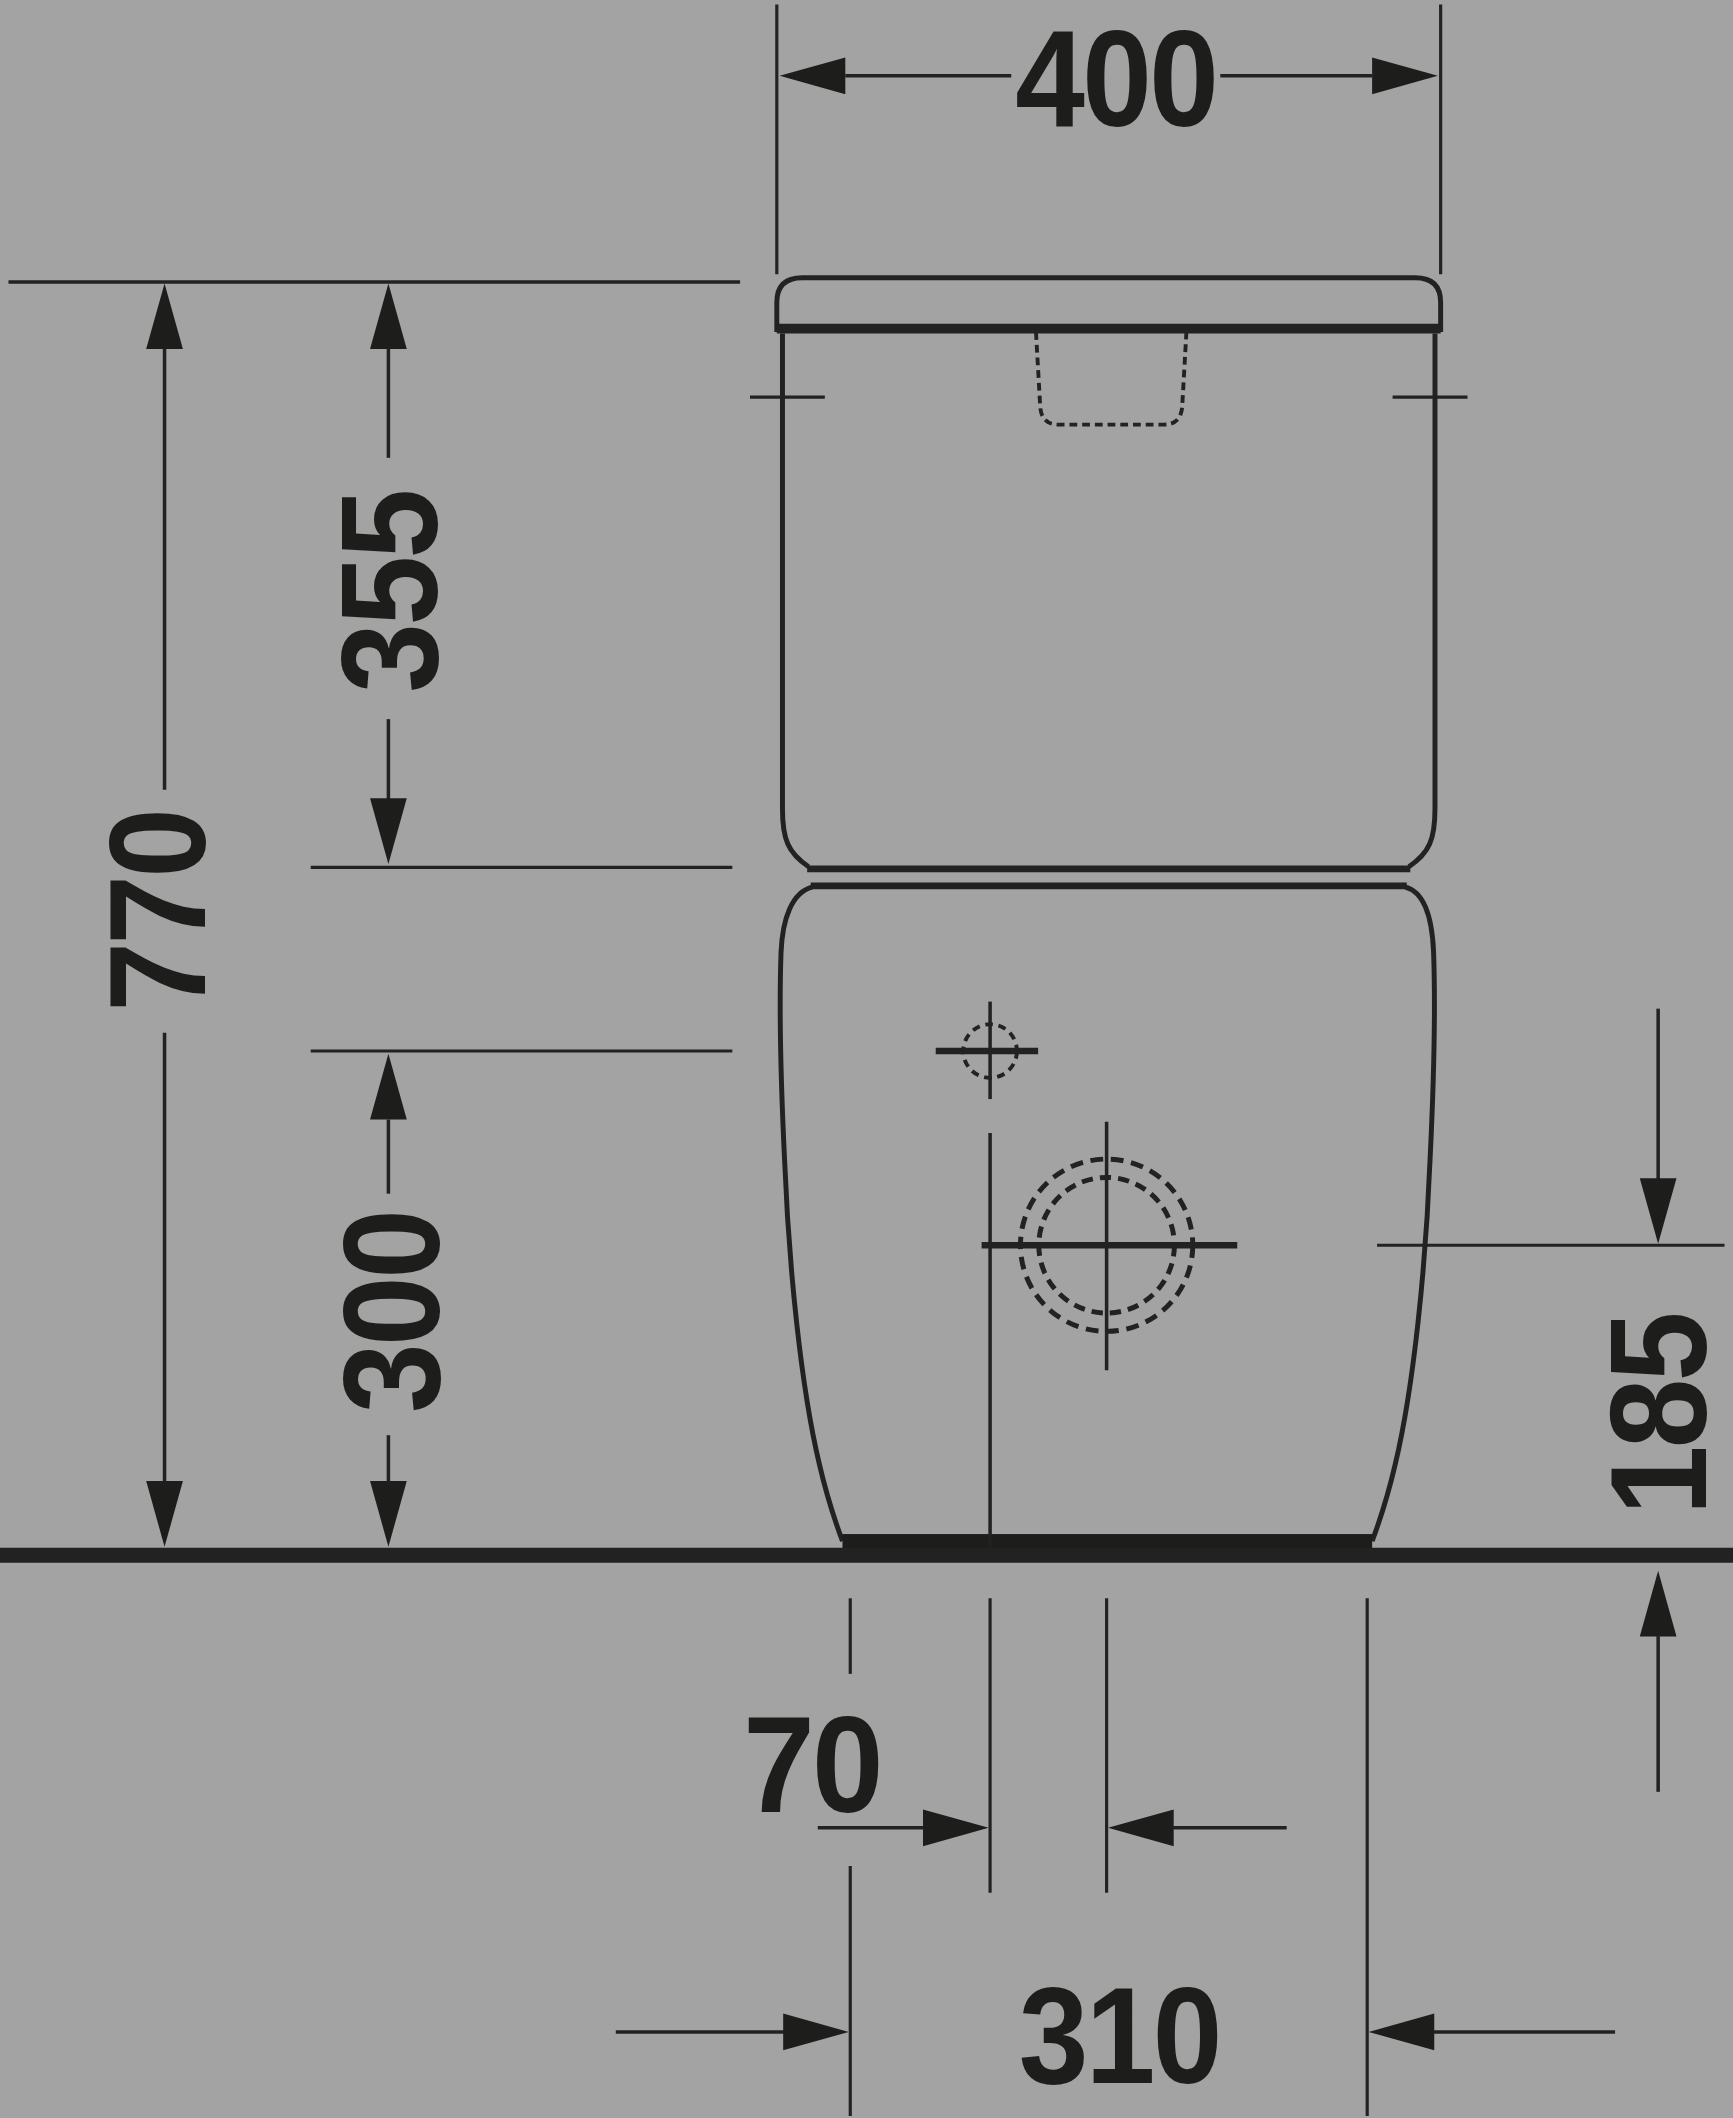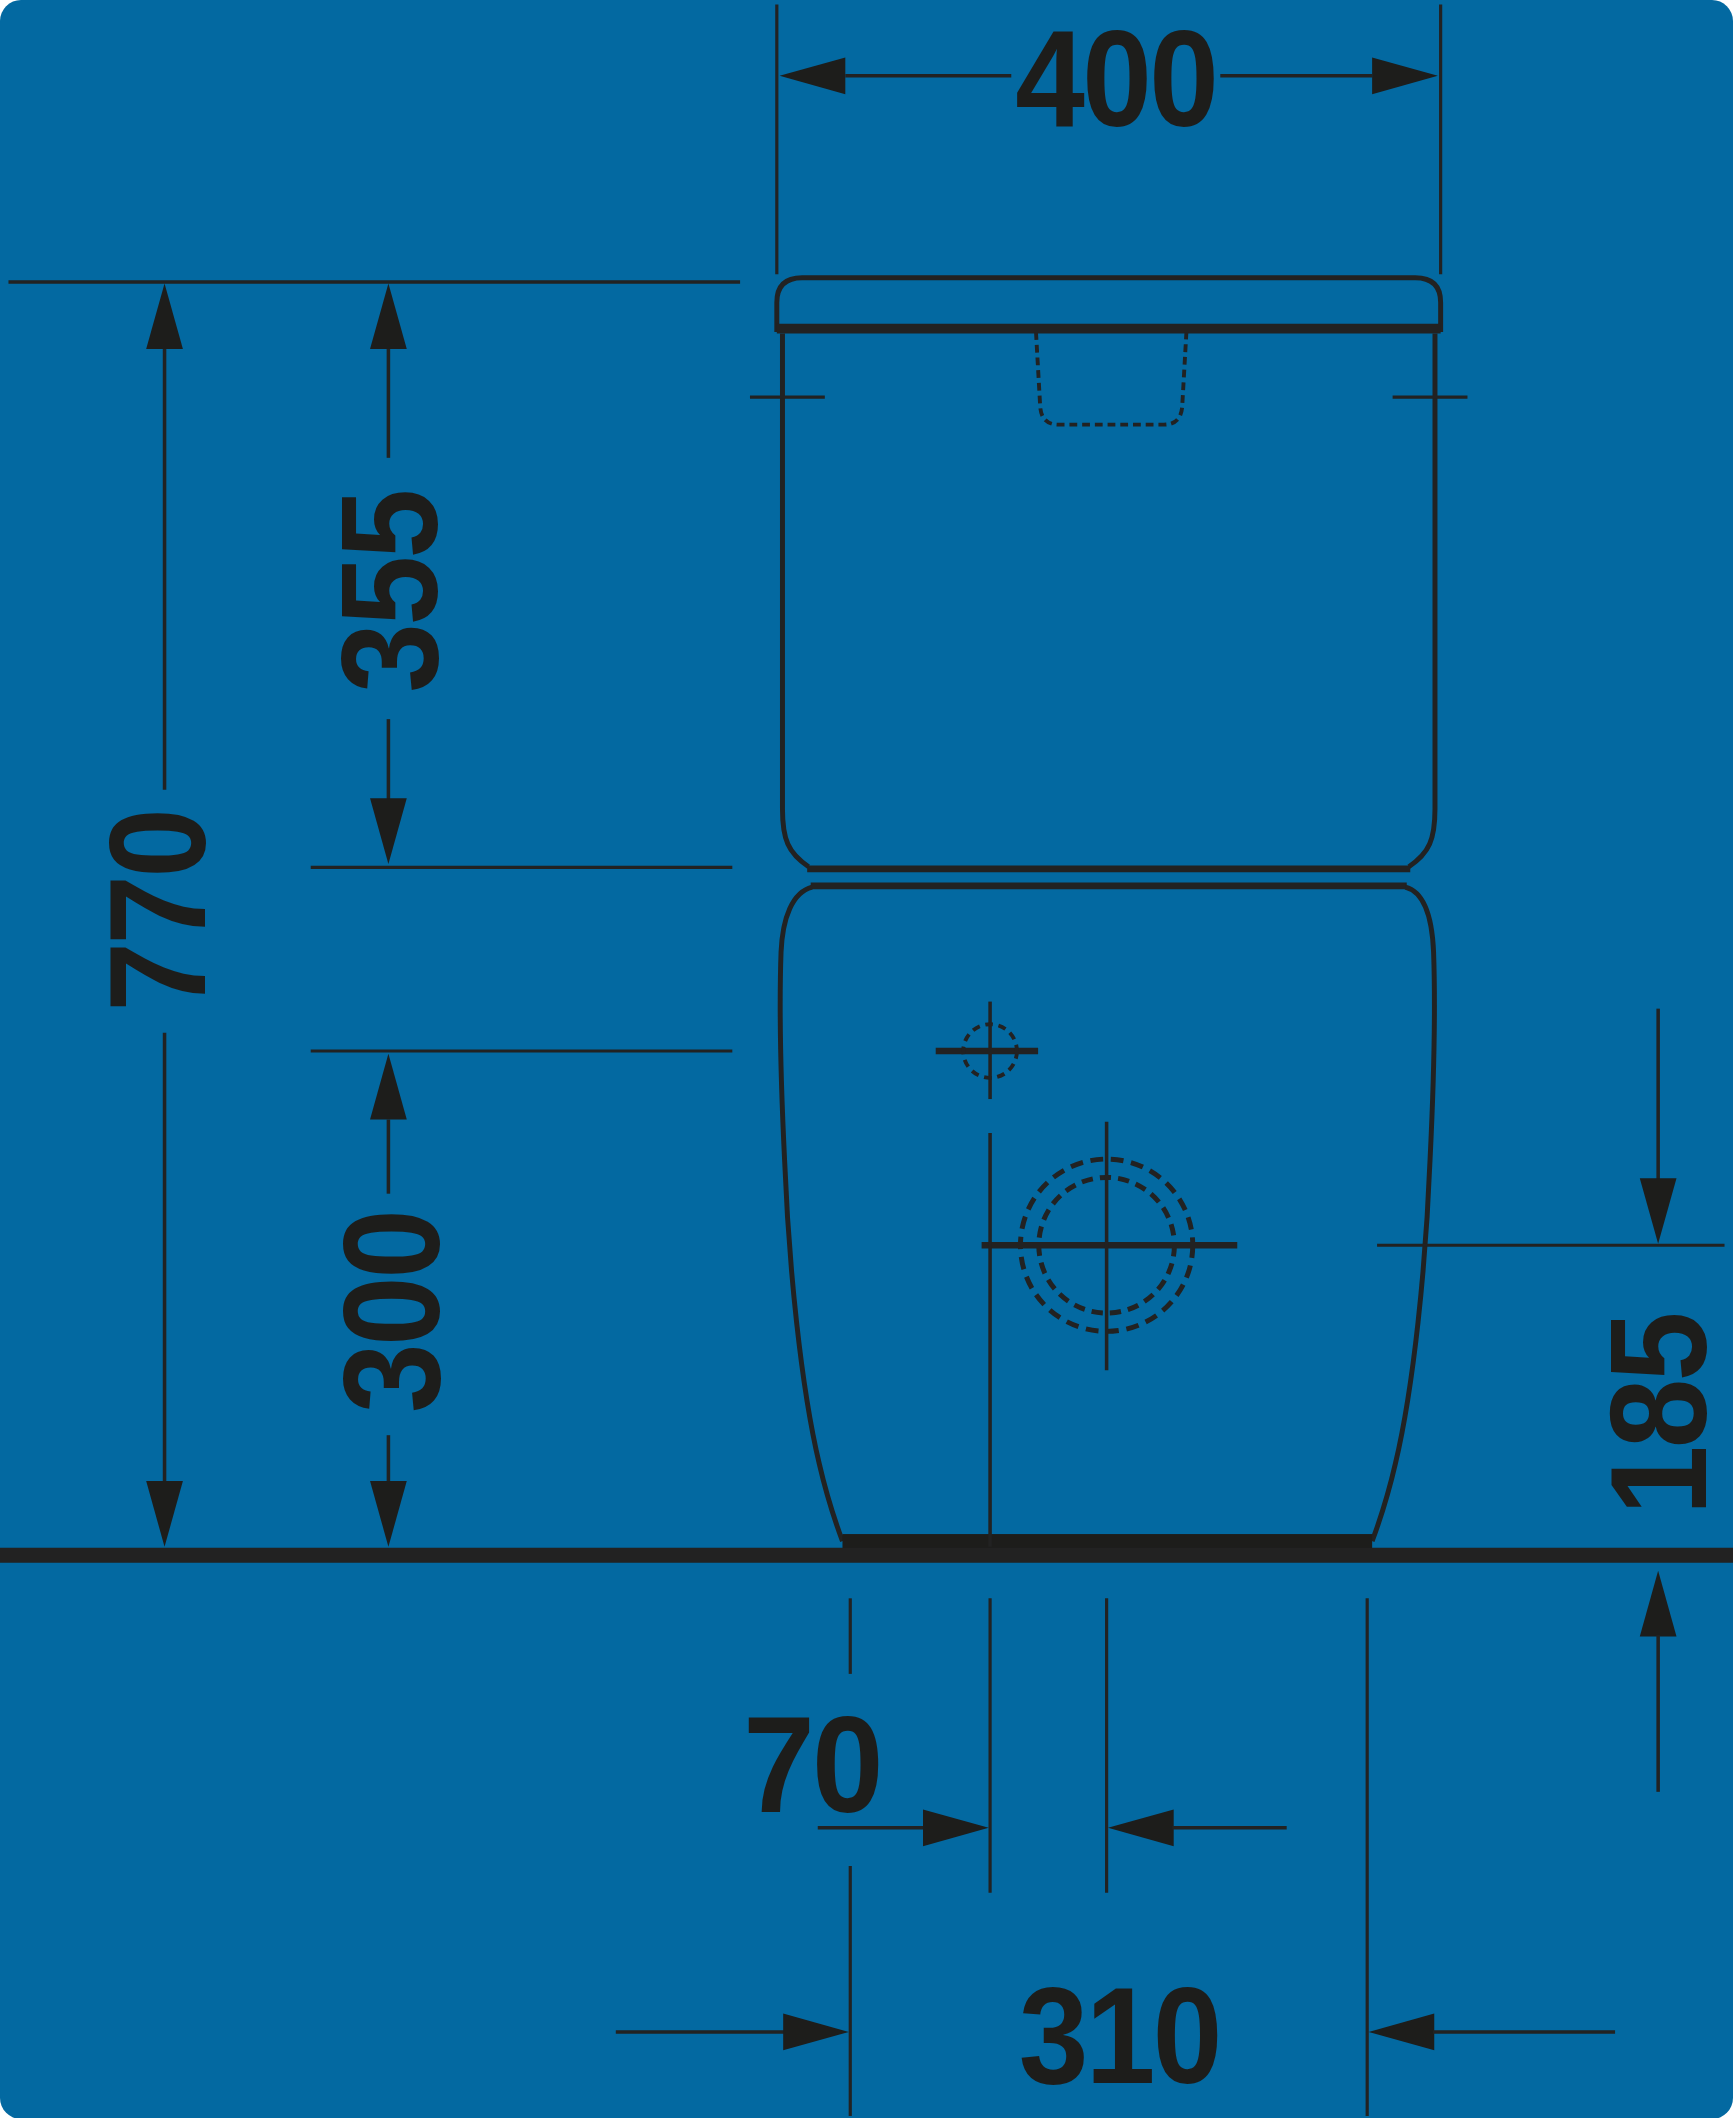--- a/index.html
+++ b/index.html
@@ -7,23 +7,22 @@
     padding: 0;
     width: 1733px;
     height: 2119px;
     background: #ffffff;
     font-family: "Liberation Sans", "DejaVu Sans", sans-serif;
   }
   #stage {
     position: relative;
     width: 1733px;
     height: 2119px;
-    background: #0369a1;
+    background: #a3a3a3;
     overflow: hidden;
-    border-radius: 21px;
   }
   svg { display: block; }
   .ln   { stroke: #222222; fill: none; stroke-linecap: butt; }
   .thin { stroke-width: 4.5; }
   .cl   { stroke-width: 5; }
   .med  { stroke-width: 7; }
   .thk  { stroke-width: 9.5; }
   .band { stroke-width: 14; }
   .floor{ stroke-width: 21; }
   .cbar { stroke-width: 9; }

